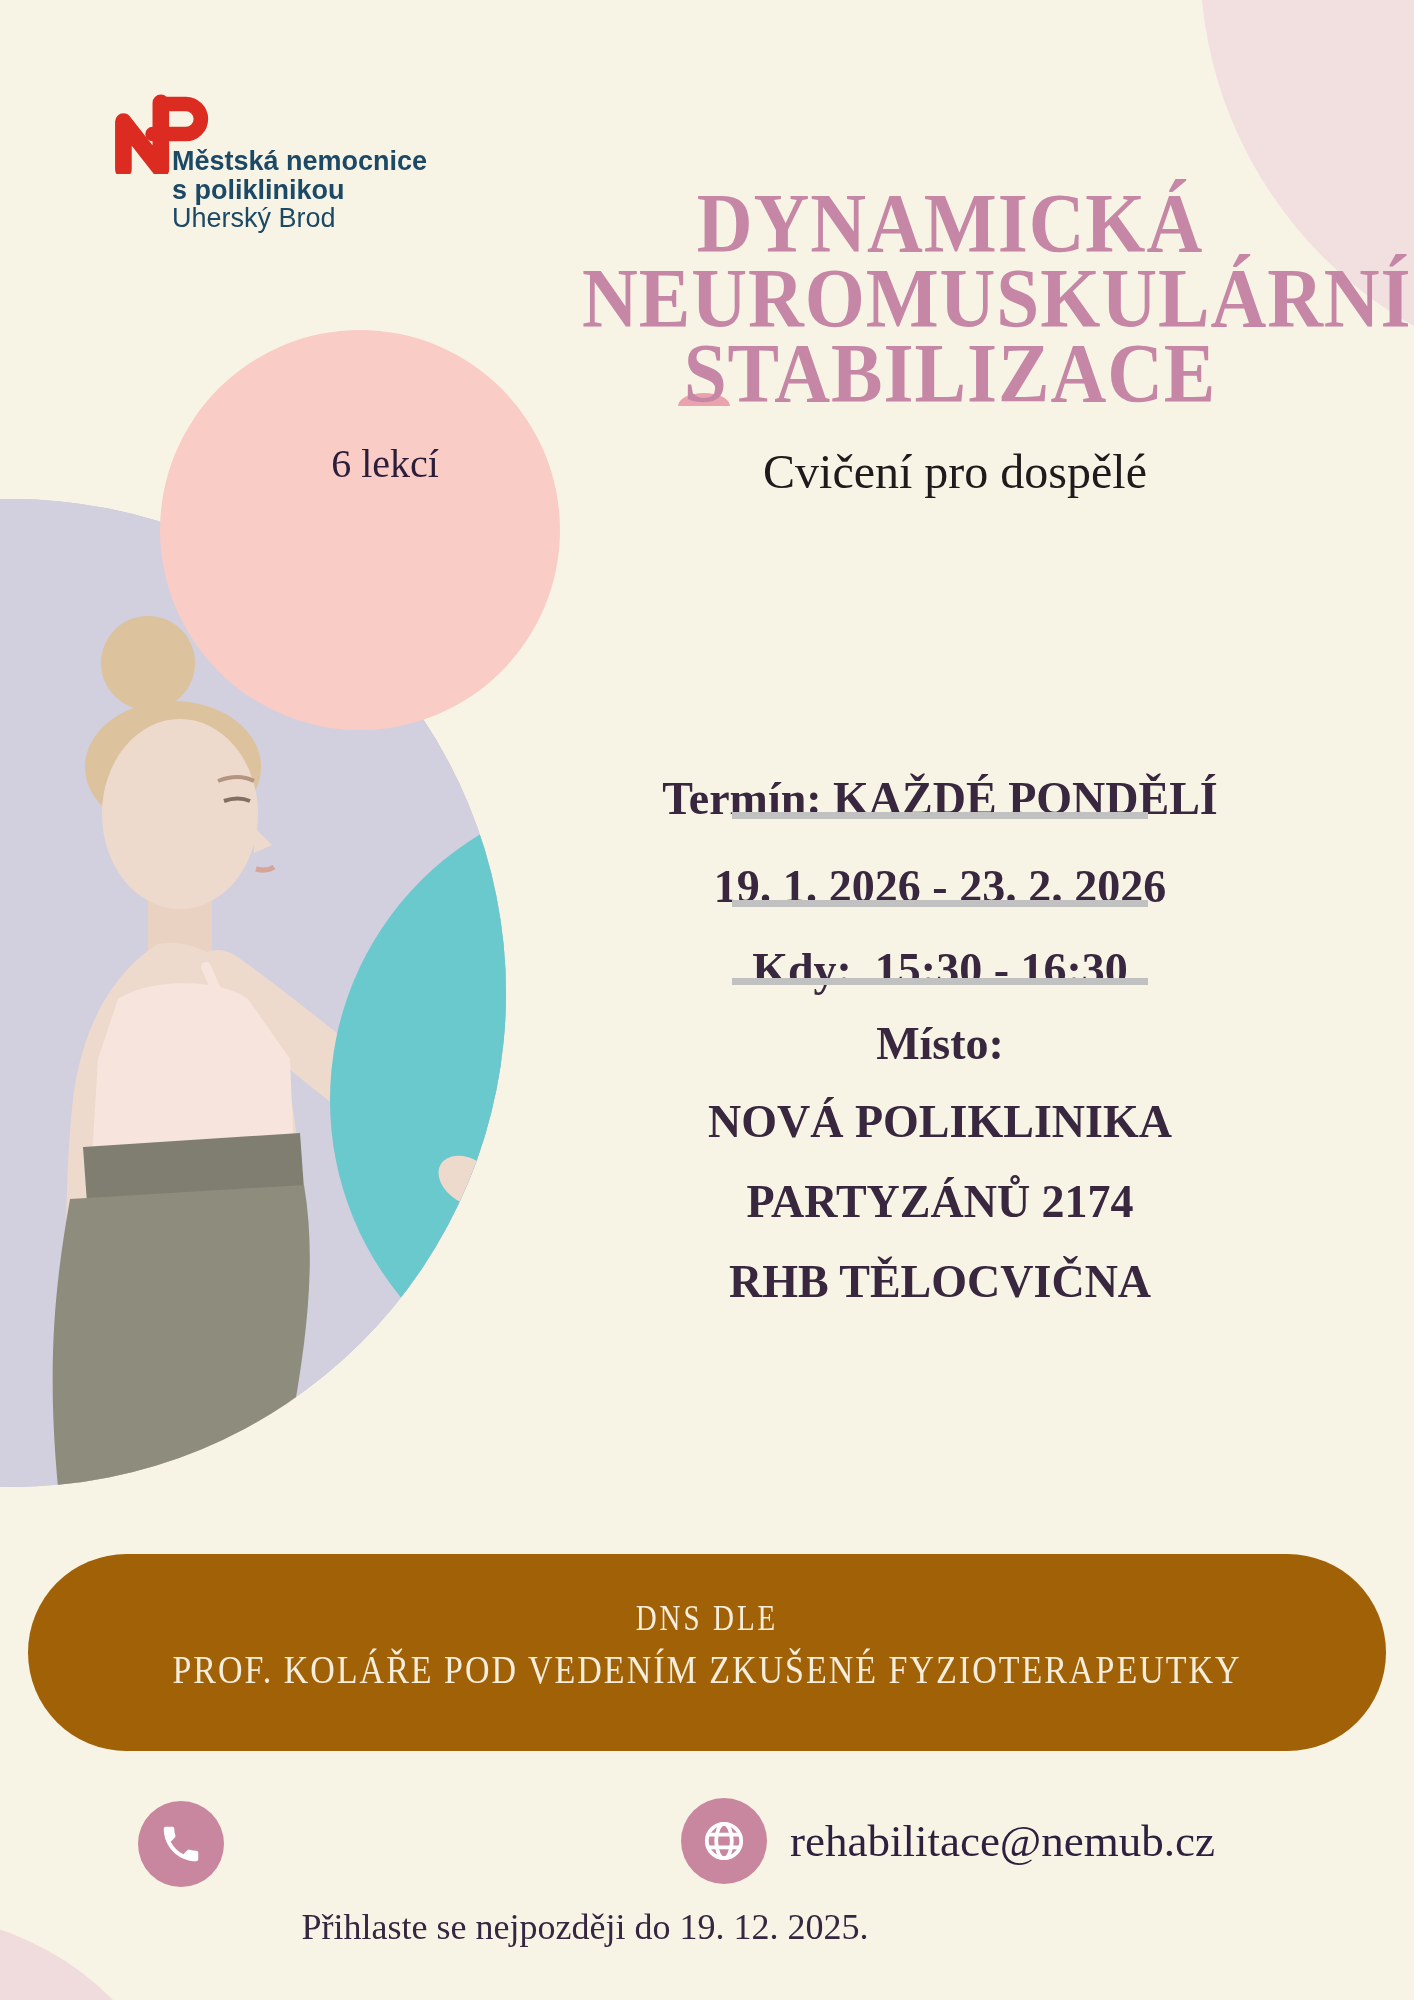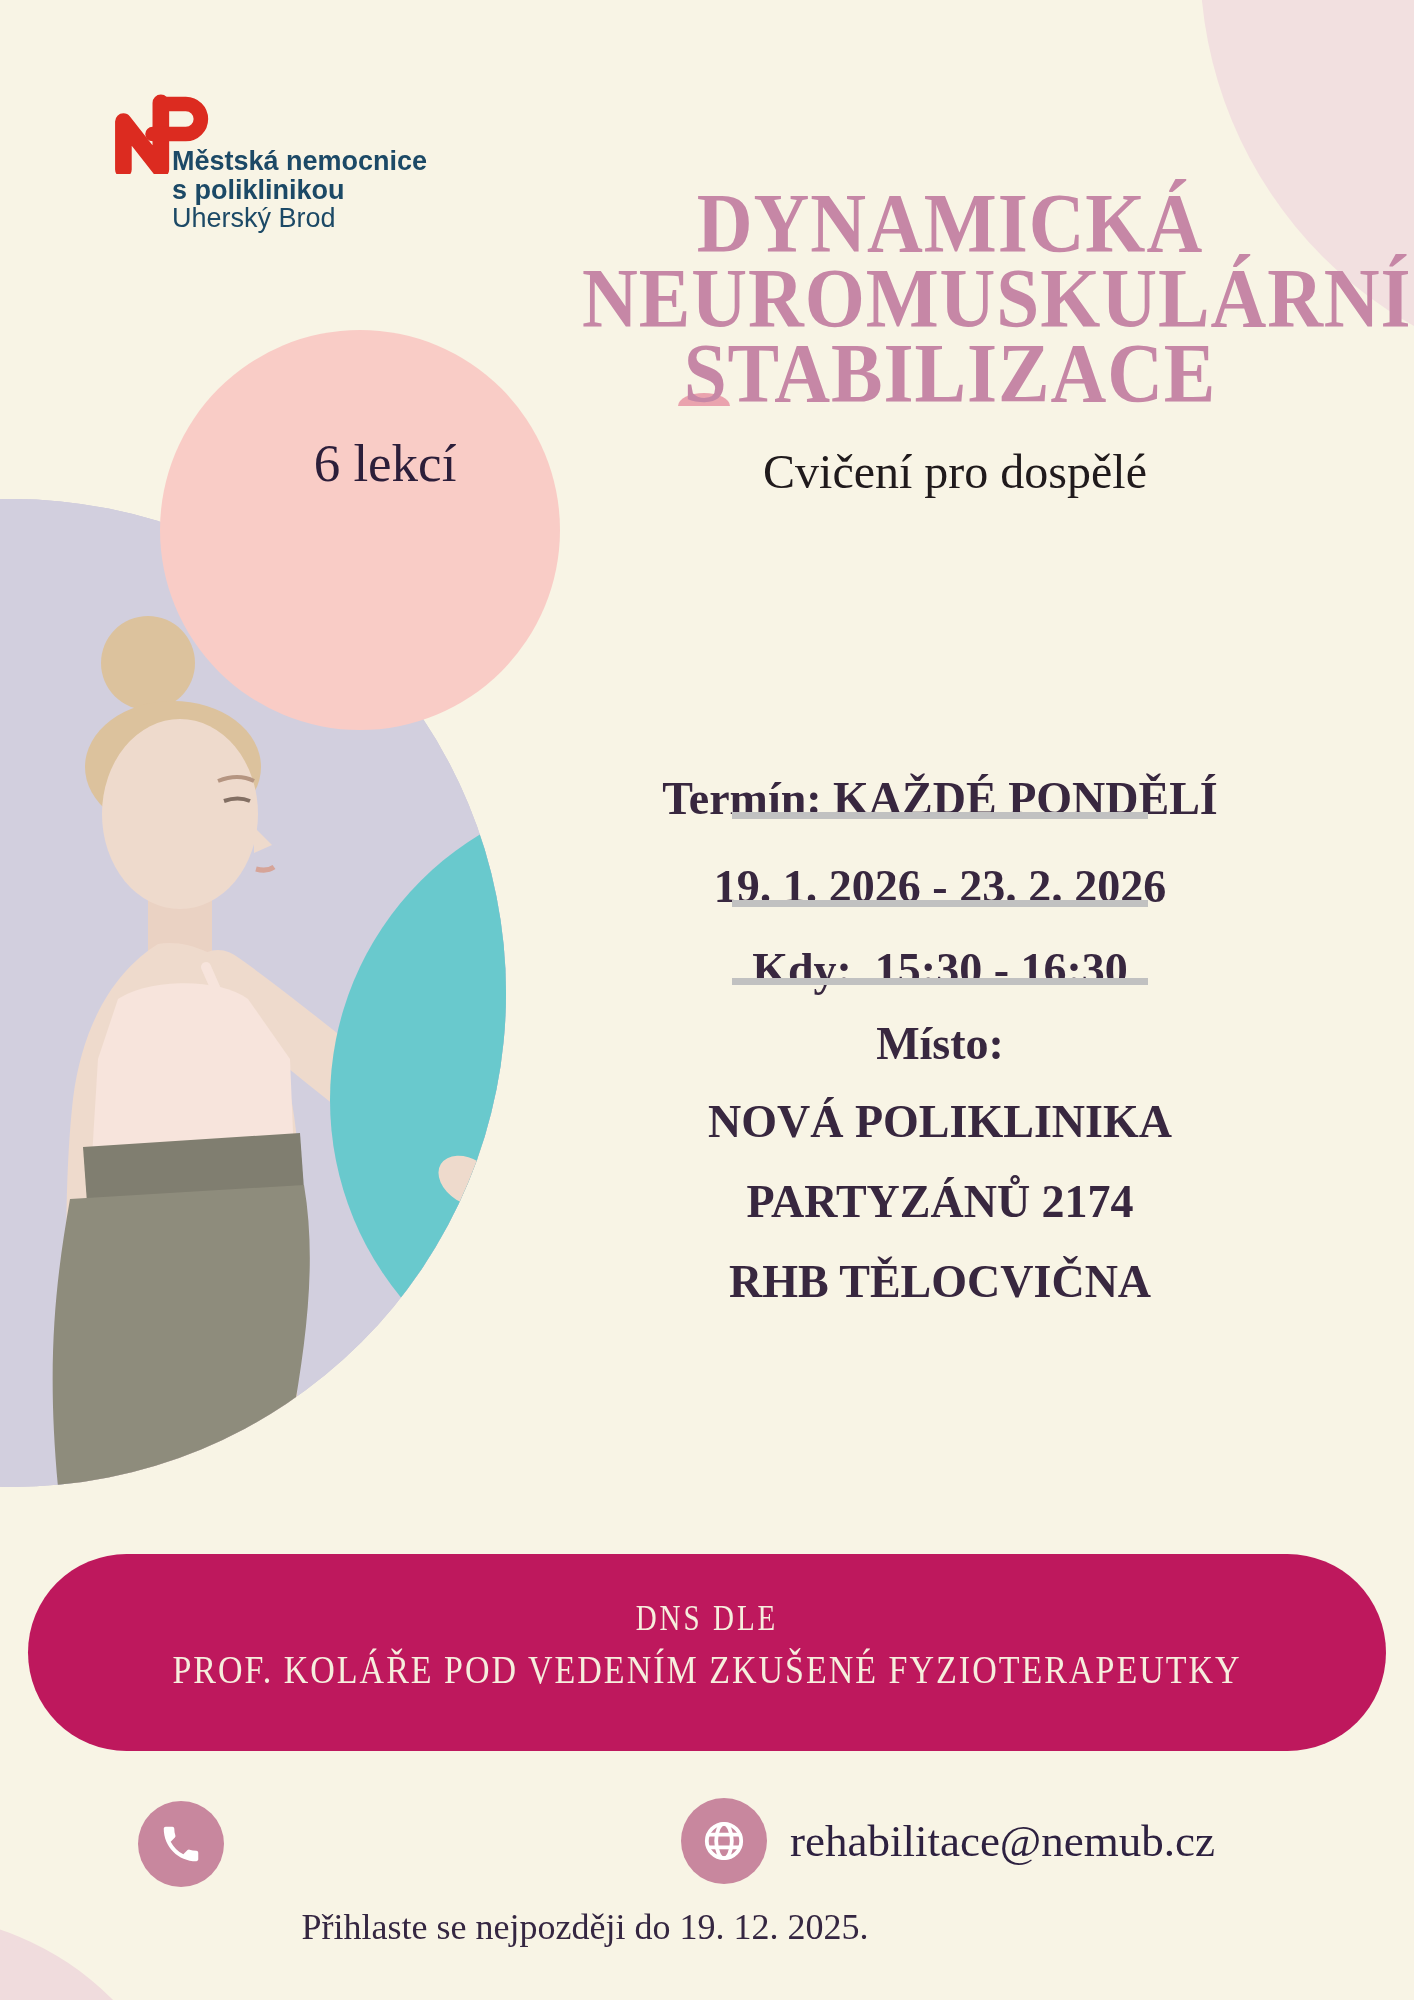--- a/index.html
+++ b/index.html
@@ -40,38 +40,38 @@
     letter-spacing:1px;
   }
   .subtitle{
     position:absolute;left:555px;top:444px;width:800px;z-index:4;
     text-align:center;color:#201a1c;font-size:48px;
   }
 
   
   .price-text{
     position:absolute;left:160px;top:414px;width:450px;z-index:4;
-    text-align:center;color:#2c1e3a;font-size:53px;line-height:99px;
+    text-align:center;color:#2c1e3a;font-size:40px;line-height:99px;
   }
 
   
   .s-line{
     position:absolute;left:540px;width:800px;z-index:4;
     text-align:center;color:#38273f;font-weight:700;
     font-size:46px;line-height:56px;white-space:pre-wrap;margin-top:26px;
   }
   .rule{
     position:absolute;left:732px;width:416px;height:7px;z-index:4;
     background:#c1c1c1;
   }
 
   
   .banner{
     position:absolute;left:28px;top:1554px;width:1358px;height:197px;z-index:4;
-    background:#be185d;border-radius:100px;
+    background:#a16207;border-radius:100px;
     display:flex;flex-direction:column;align-items:center;justify-content:center;
     color:#f6eedd;
   }
   .banner-line1{font-size:29px;letter-spacing:3px;transform:scaleY(1.25);margin-top:-14px;}
   .banner-line2{font-size:34px;letter-spacing:2px;transform:scaleY(1.2);margin-top:16px;}
 
   
   .contact-icon{
     position:absolute;width:86px;height:86px;border-radius:50%;z-index:4;
     background:#c8879e;display:flex;align-items:center;justify-content:center;

